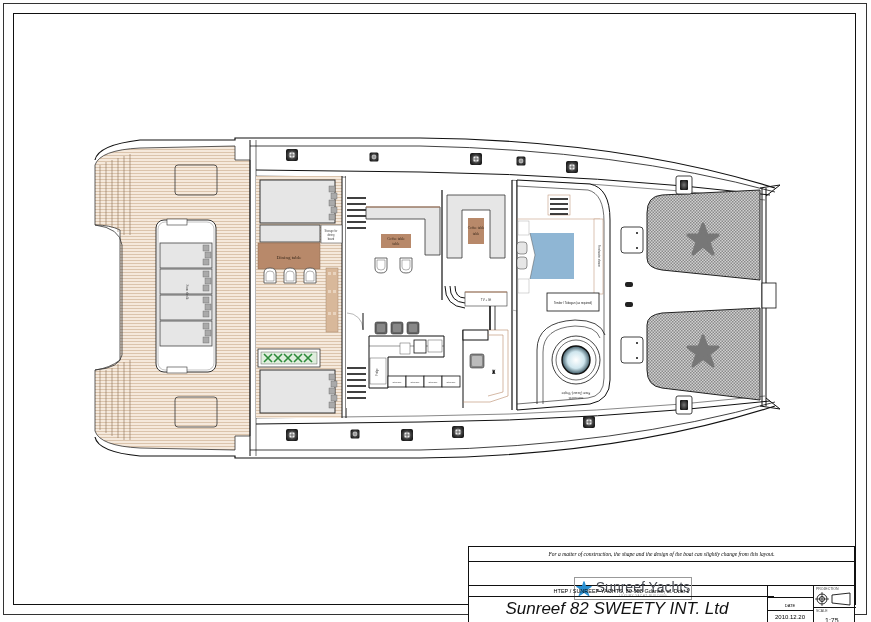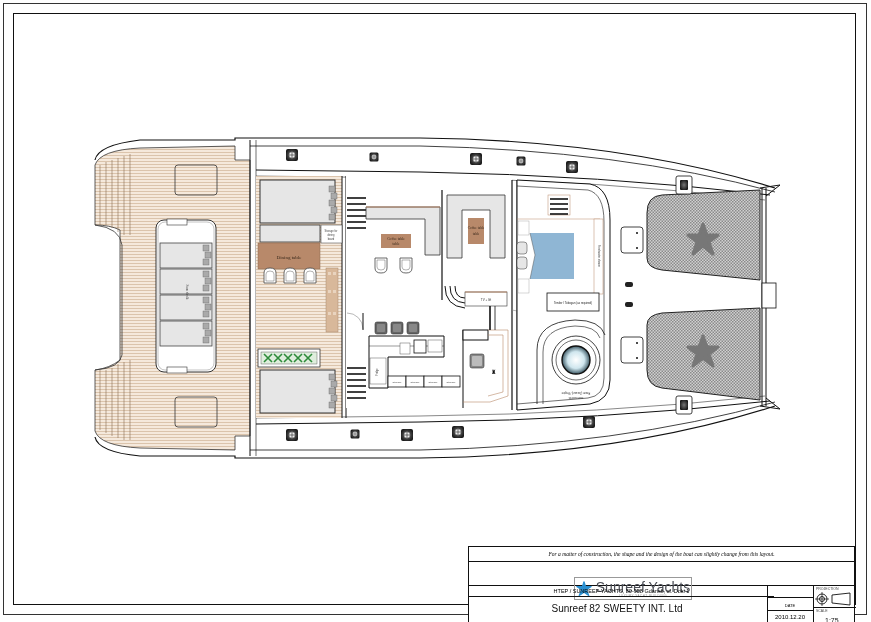--- a/index.html
+++ b/index.html
@@ -5,21 +5,21 @@
   html, body { margin: 0; padding: 0; background: #ffffff; }
   body { width: 871px; height: 622px; position: relative; overflow: hidden; font-family: "Liberation Sans", sans-serif; }
   .sheet-outer { position: absolute; left: 3px; top: 3px; width: 864px; height: 612px; border: 1px solid #333; box-sizing: border-box; }
   .sheet-inner { position: absolute; left: 13px; top: 13px; width: 843px; height: 592px; border: 1.5px solid #111; box-sizing: border-box; }
   svg.plan { position: absolute; left: 0; top: 0; }
   .tb { position: absolute; left: 468px; top: 498px; width: 387px; height: 92px; border: 1px solid #111; box-sizing: border-box; background: #fff; margin-top: 48px; }
   .tb .row { position: absolute; left: 0; right: 0; border-bottom: 1px solid #111; box-sizing: border-box; }
   .tb .cell { position: absolute; box-sizing: border-box; border-right: 1px solid #111; }
   .note { font-size: 5.5px; font-style: italic; font-family: "Liberation Serif", serif; text-align: center; width: 100%; line-height: 14px; }
   .addr { font-size: 5.5px; text-align: center; line-height: 10px; }
-  .client { font-size: 10px; text-align: center; line-height: 24px; color: #111; }
+  .client { font-size: 17px; text-align: center; line-height: 24px; color: #111; font-style: italic; }
   .title { font-size: 7px; text-align: center; line-height: 14px; }
   .footer { font-size: 5.5px; text-align: center; line-height: 10px; letter-spacing: 0.1px; }
   .lbl { position: absolute; font-size: 3.5px; color: #444; }
   .val { position: absolute; font-size: 7px; color: #111; }
   .logo-box { position: absolute; left: 105px; top: 15px; width: 118px; height: 23px; border: 1px solid #999; box-sizing: border-box; display: flex; align-items: center; justify-content: center; gap: 4px; }
   .logo-text { font-size: 14px; color: #4a4d55; line-height: 14px; }
   .logo-sub { font-size: 3px; color: #999; text-align: center; letter-spacing: 0.5px; }
   .svgtxt { font-family: "Liberation Serif", serif; }
 </style>
 </head>

